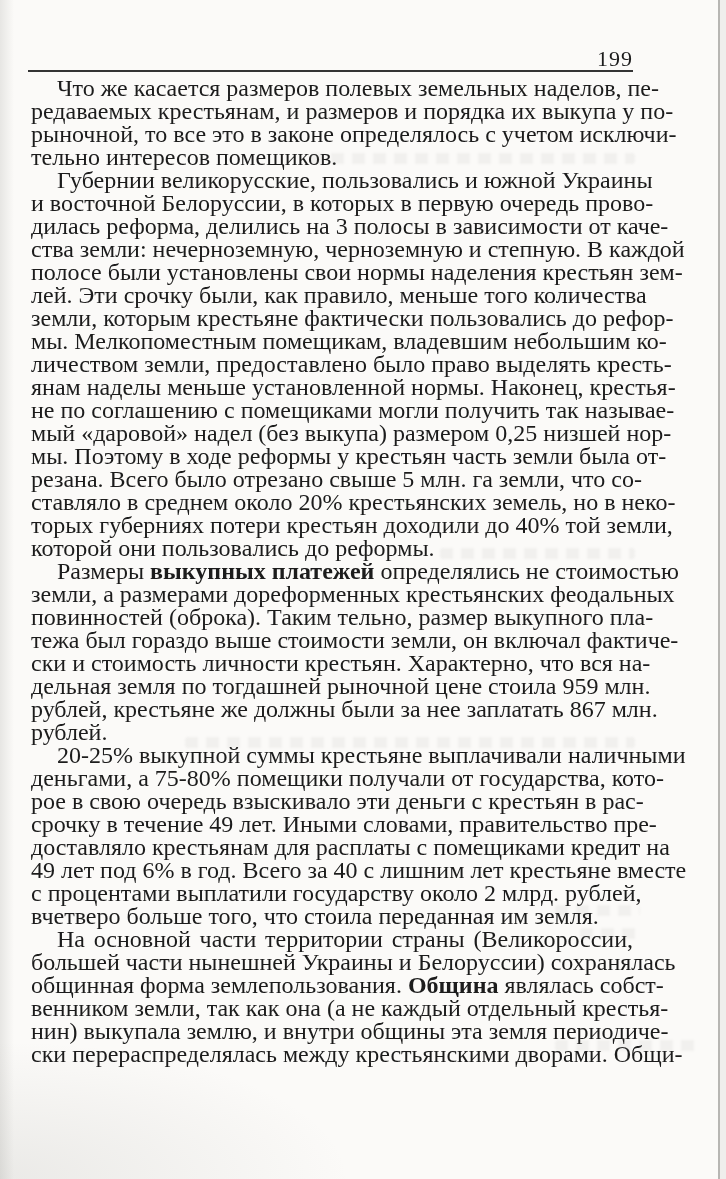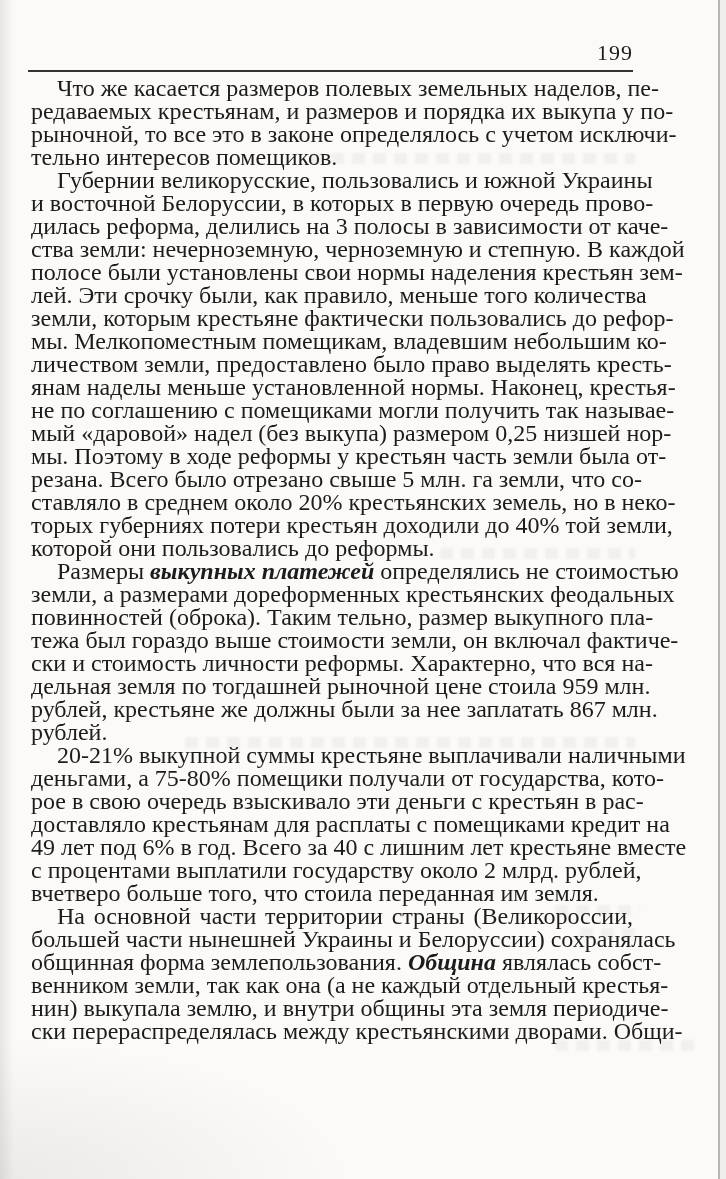--- a/index.html
+++ b/index.html
@@ -24,21 +24,21 @@
   }
   .page-edge{
     position:absolute;top:0;bottom:0;right:6px;width:2px;
     background:#b7b6b3;
   }
   .page-outside{
     position:absolute;top:0;bottom:0;right:0;width:6px;
     background:#efeeec;
   }
   .header-number{
-    position:absolute;left:30px;top:41px;width:603px;
+    position:absolute;left:30px;top:47px;width:603px;
     text-align:right;
     font-size:22px;line-height:24px;
     letter-spacing:1px;
   }
   .header-rule{
     position:absolute;left:28px;top:70px;width:605px;height:2px;
     background:#343434;
   }
   .body-text{
     position:absolute;left:31px;top:77px;width:602px;
@@ -48,21 +48,21 @@
     font-size:24px;
     text-align:justify;
     text-align-last:justify;
     white-space:nowrap;
   }
   .line.lastline{
     text-align-last:left;
     white-space:normal;
   }
   .line.indent{ padding-left:26px; }
-  .bi{ font-weight:bold; font-style:italic; }
+  .bi{ font-weight:bold; }
   
   .smudge{
     position:absolute;height:11px;border-radius:3px;
     background:repeating-linear-gradient(90deg, rgba(150,150,148,.22) 0 13px, rgba(150,150,148,0) 13px 21px);
     filter:blur(1.2px);
     opacity:.45;
     pointer-events:none;
   }
 </style>
 </head>
@@ -100,29 +100,30 @@
         <div class="line">резана. Всего было отрезано свыше 5 млн. га земли, что со-</div>
         <div class="line">ставляло в среднем около 20% крестьянских земель, но в неко-</div>
         <div class="line">торых губерниях потери крестьян доходили до 40% той земли,</div>
         <div class="line lastline">которой они пользовались до реформы.</div>
       </div>
       <div>
         <div class="line indent">Размеры <span class="bi">выкупных платежей</span> определялись не стоимостью</div>
         <div class="line">земли, а размерами дореформенных крестьянских феодальных</div>
         <div class="line">повинностей (оброка). Таким тельно, размер выкупного пла-</div>
         <div class="line">тежа был гораздо выше стоимости земли, он включал фактиче-</div>
-        <div class="line">ски и стоимость личности реформы. Характерно, что вся на-</div>
+        <div class="line">ски и стоимость личности крестьян. Характерно, что вся на-</div>
         <div class="line">дельная земля по тогдашней рыночной цене стоила 959 млн.</div>
         <div class="line">рублей, крестьяне же должны были за нее заплатать 867 млн.</div>
         <div class="line lastline">рублей.</div>
       </div>
       <div>
-        <div class="line indent">20-21% выкупной суммы крестьяне выплачивали наличными</div>
+        <div class="line indent">20-25% выкупной суммы крестьяне выплачивали наличными</div>
         <div class="line">деньгами, а 75-80% помещики получали от государства, кото-</div>
         <div class="line">рое в свою очередь взыскивало эти деньги с крестьян в рас-</div>
+        <div class="line">срочку в течение 49 лет. Иными словами, правительство пре-</div>
         <div class="line">доставляло крестьянам для расплаты с помещиками кредит на</div>
         <div class="line">49 лет под 6% в год. Всего за 40 с лишним лет крестьяне вместе</div>
         <div class="line">с процентами выплатили государству около 2 млрд. рублей,</div>
         <div class="line lastline">вчетверо больше того, что стоила переданная им земля.</div>
       </div>
       <div>
         <div class="line indent">На основной части территории страны (Великороссии,</div>
         <div class="line">большей части нынешней Украины и Белоруссии) сохранялась</div>
         <div class="line">общинная форма землепользования. <span class="bi">Община</span> являлась собст-</div>
         <div class="line">венником земли, так как она (а не каждый отдельный крестья-</div>

